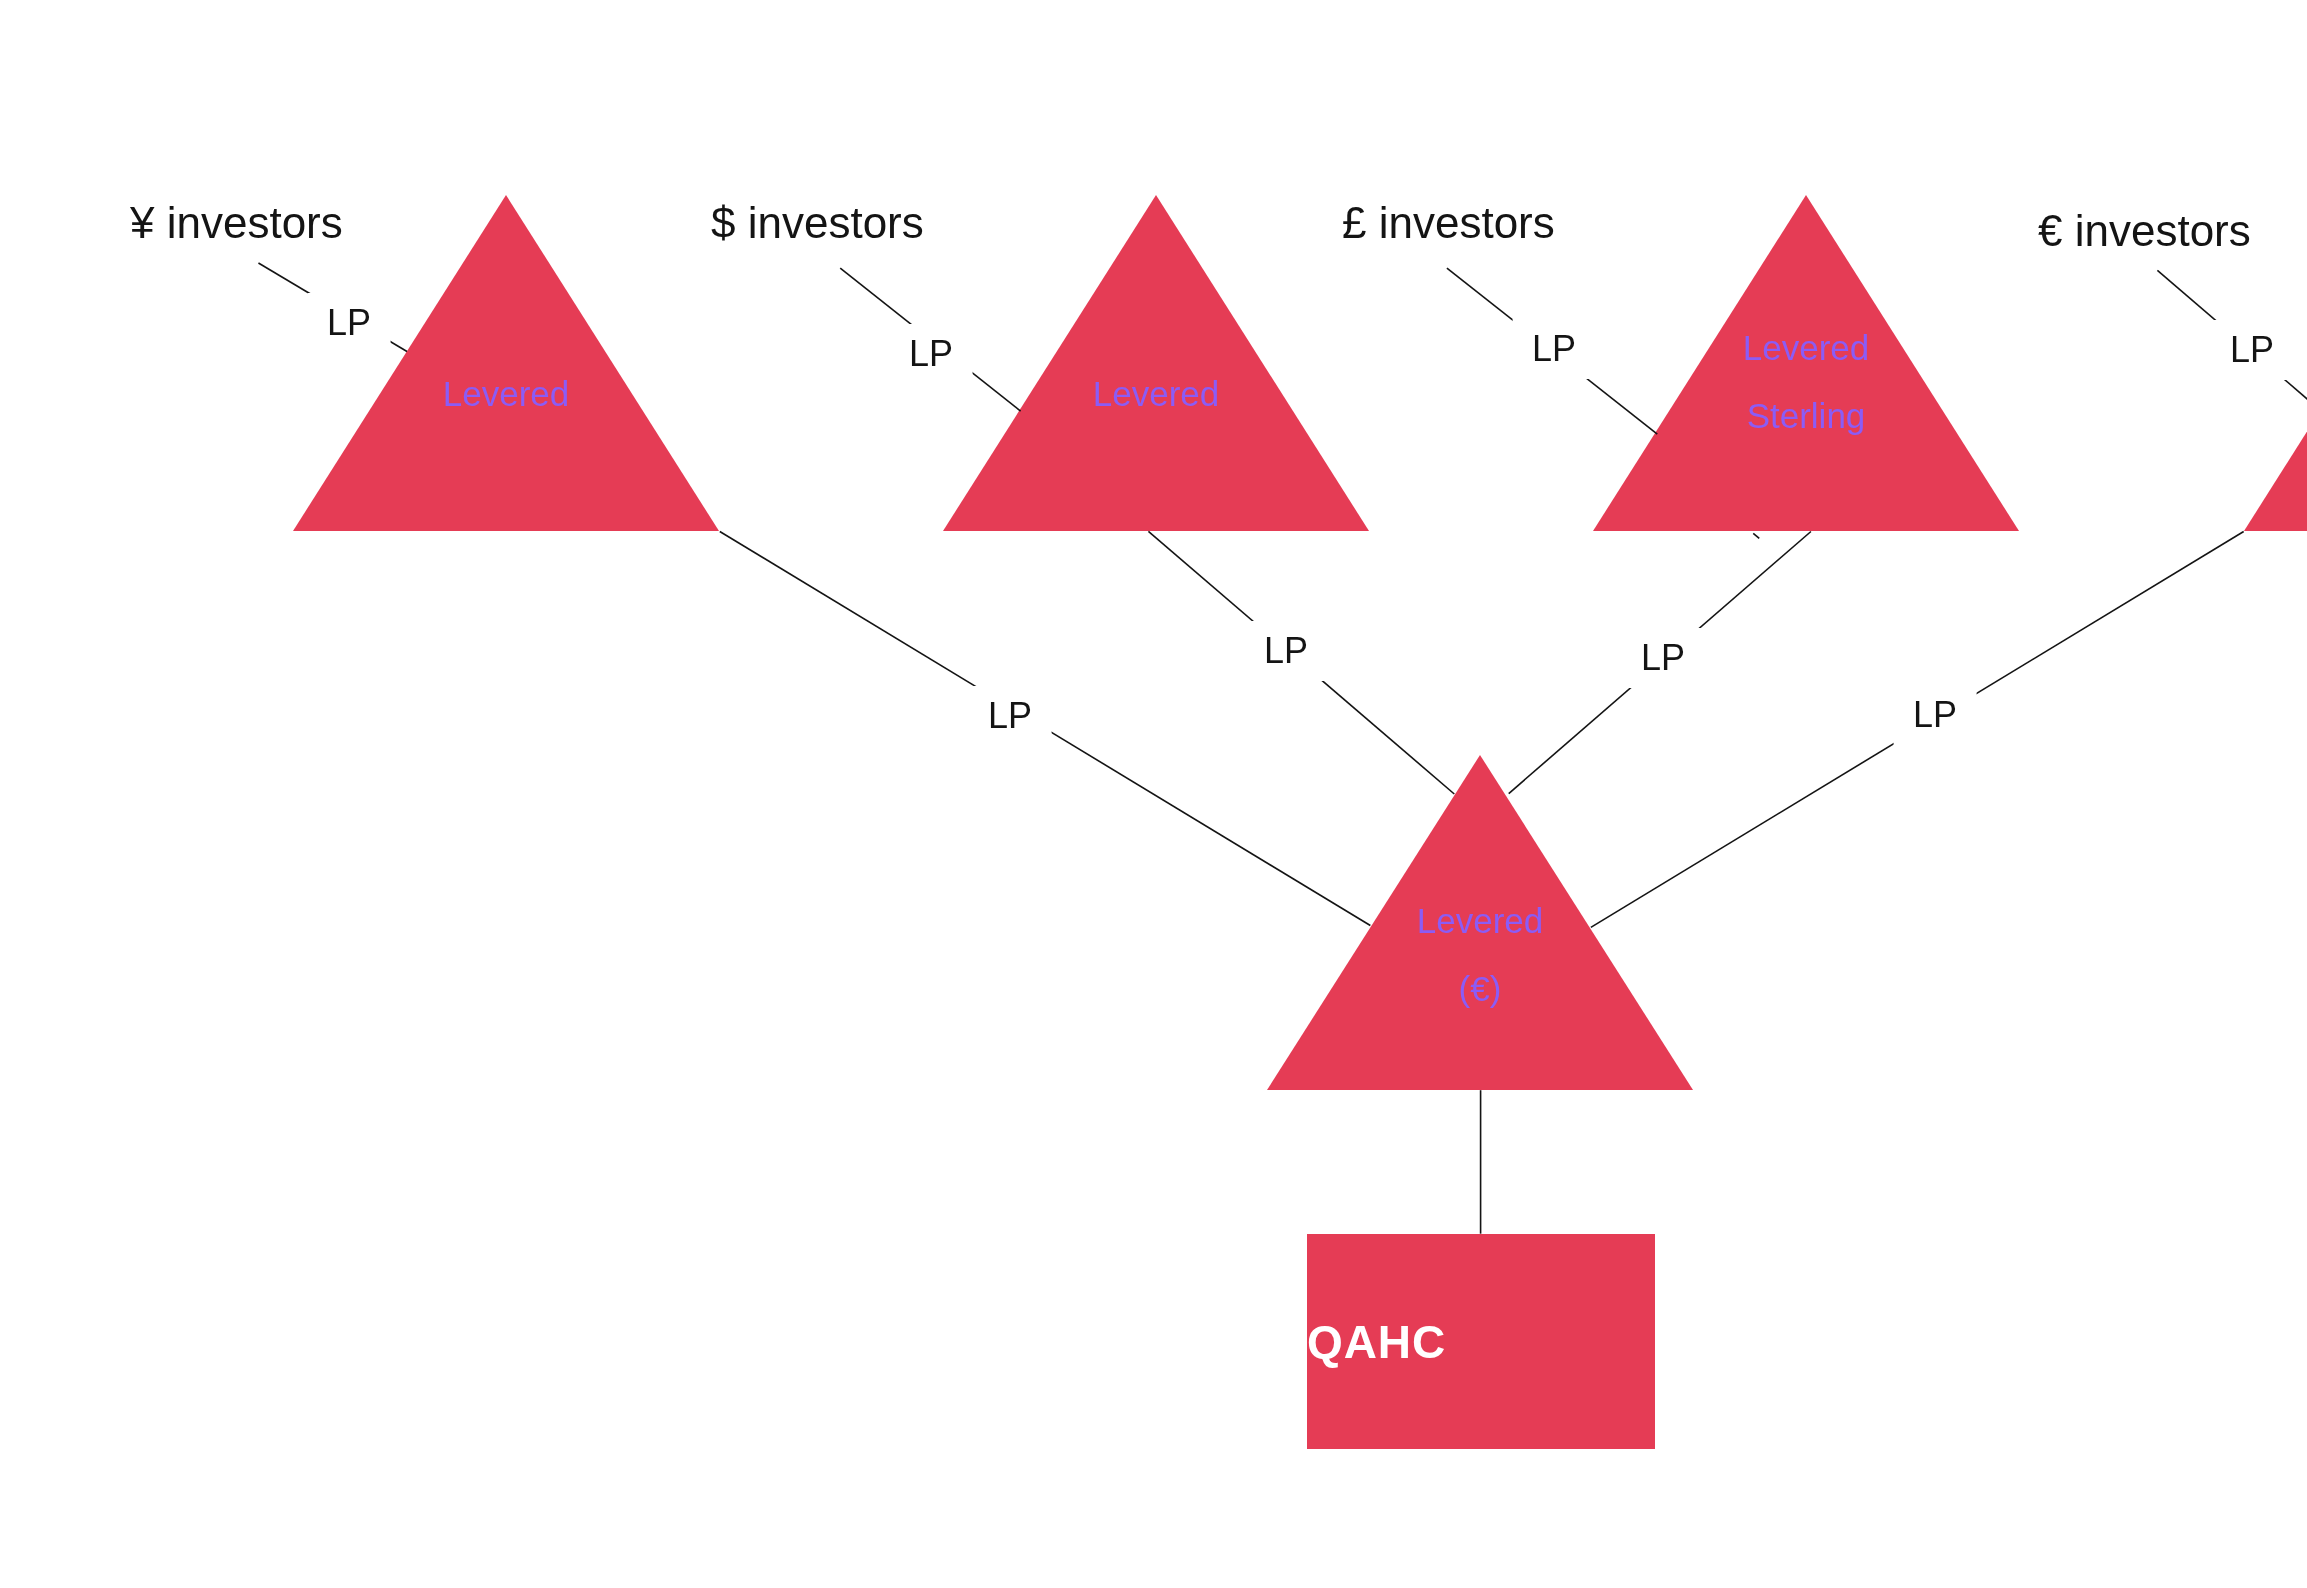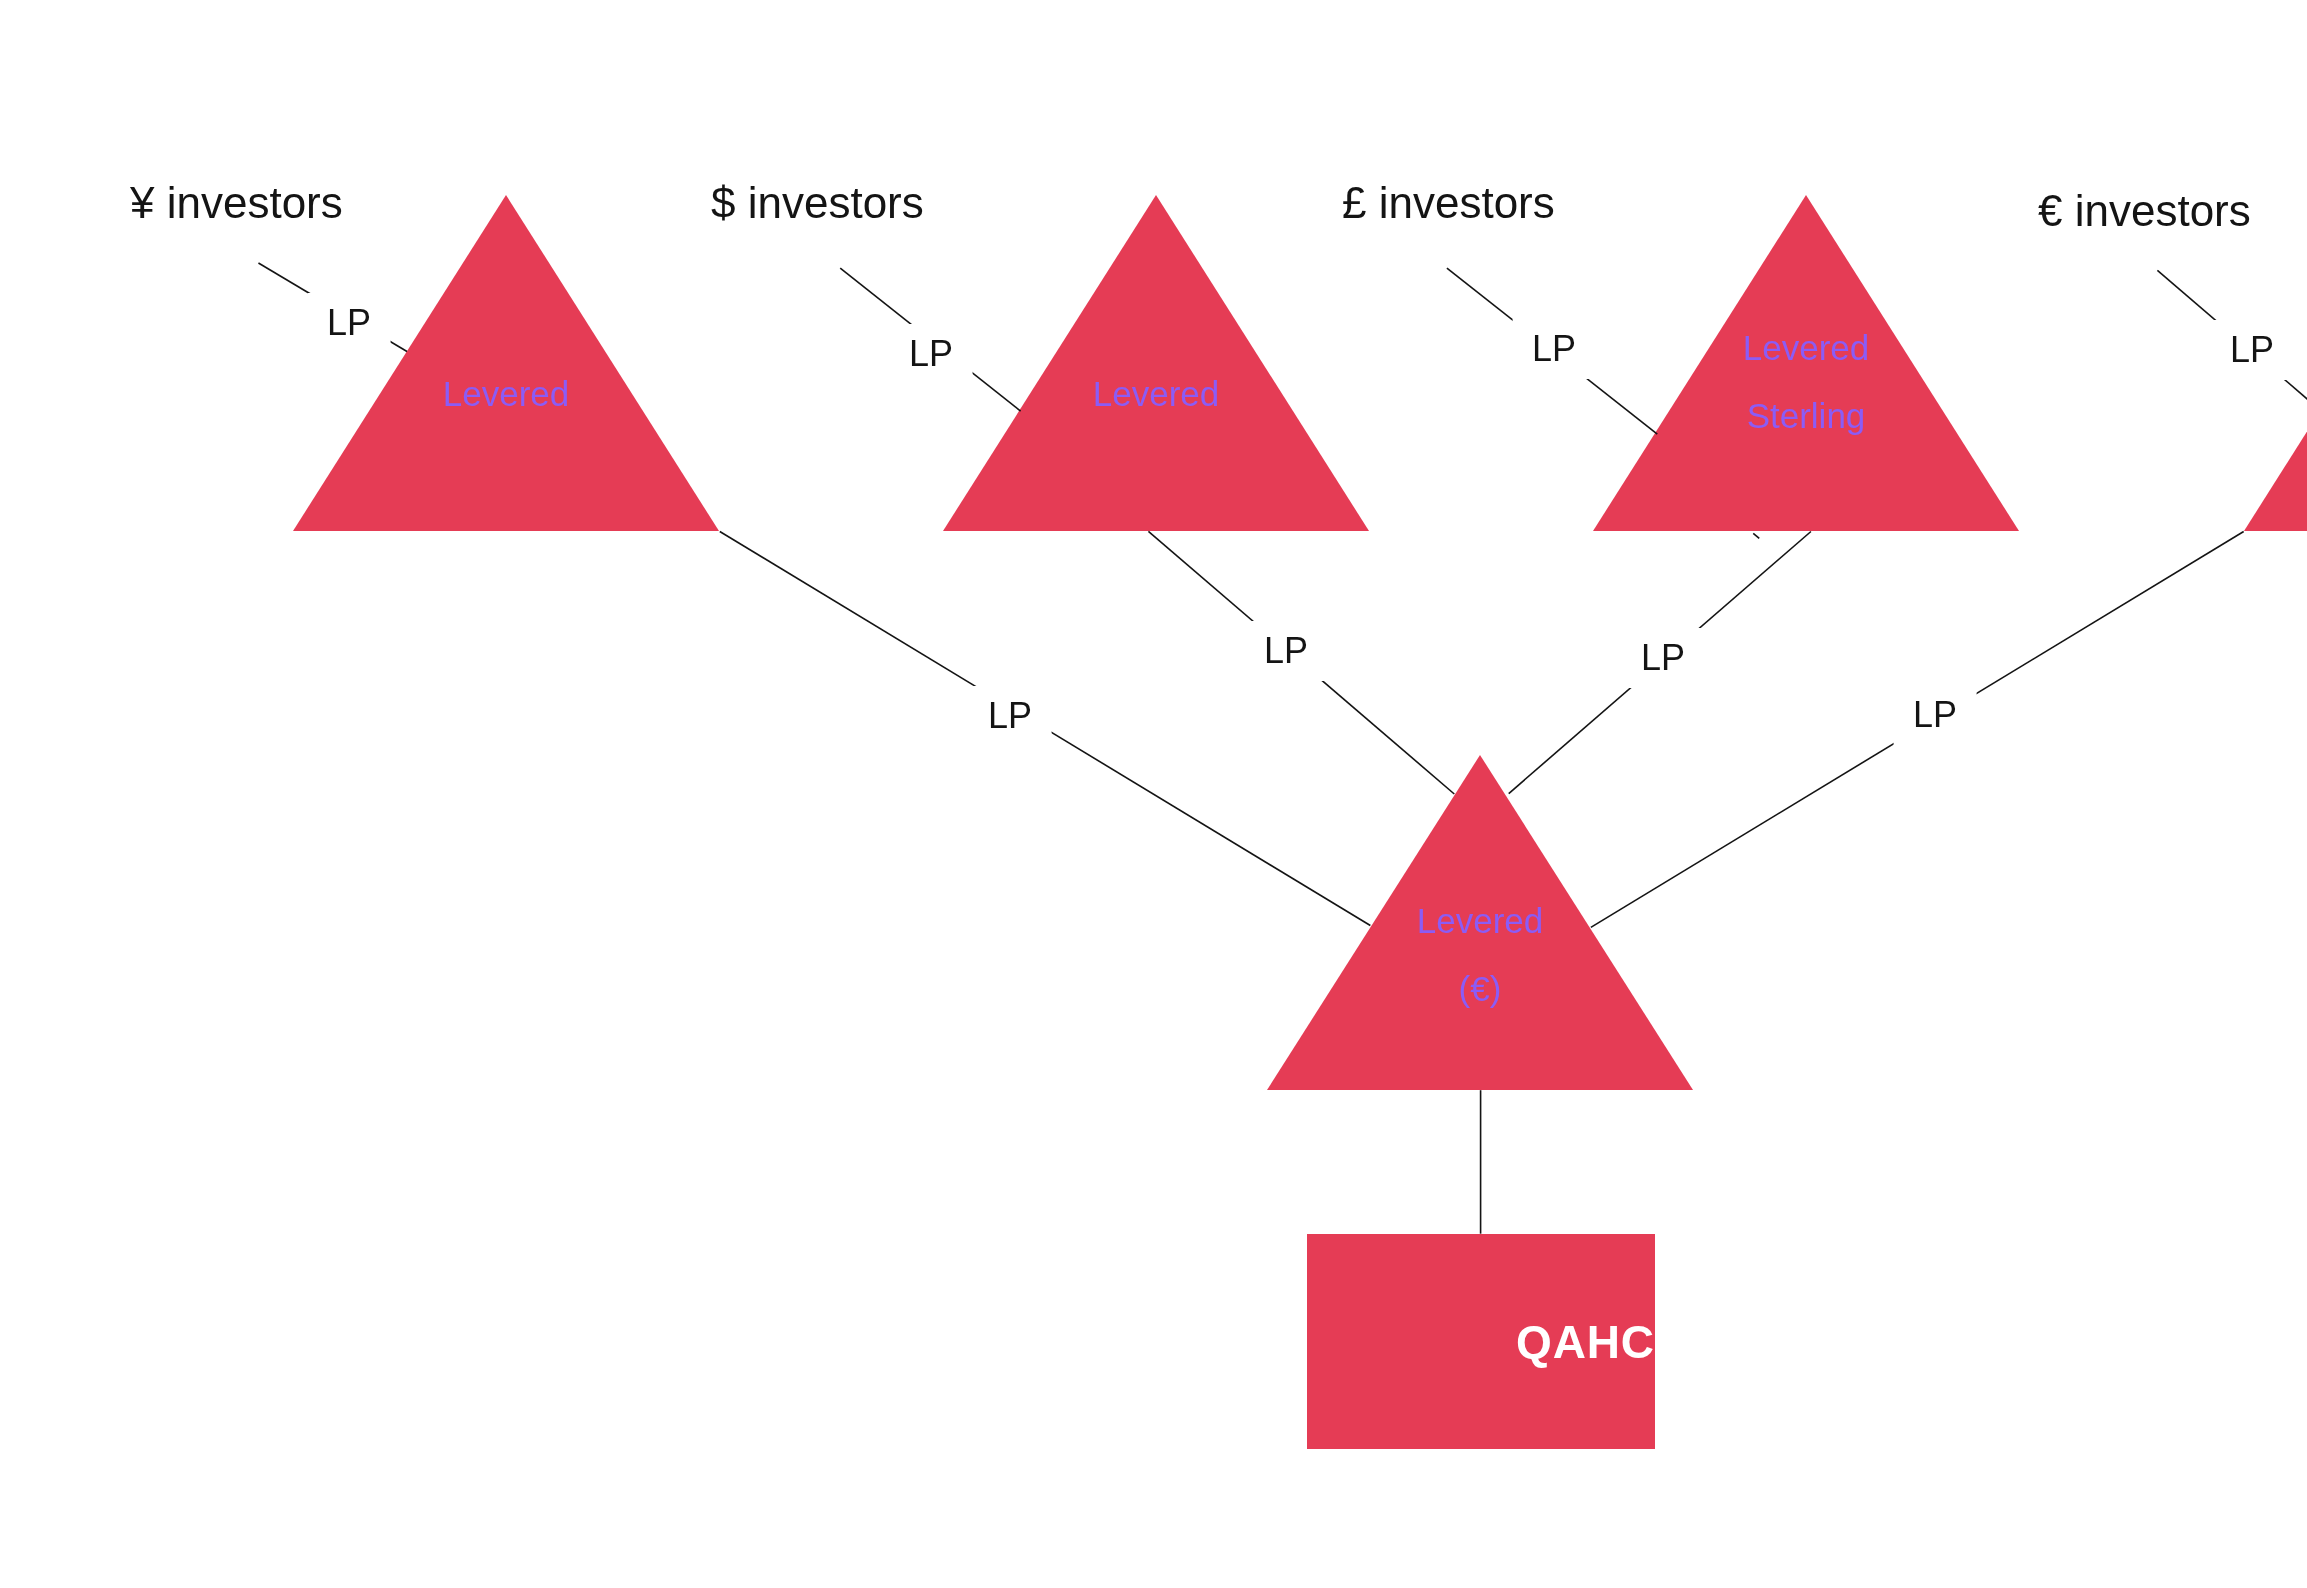--- a/index.html
+++ b/index.html
@@ -31,21 +31,21 @@
     text-align:center;
     color:#8b5cf6;
     font-size:35px;line-height:68px;
     z-index:3;
   }
   .tri-text.two-line{top:165px;}
   .tri-text.three-line{top:119px;}
   .tri-text.master-lines{top:132px;}
   
   .investor-label{
-    position:absolute;top:176px;height:53px;line-height:53px;
+    position:absolute;top:196px;height:53px;line-height:53px;
     color:#141414;font-size:44px;
     white-space:nowrap;z-index:3;
   }
   .inv-yen{left:130px;}
   .inv-dollar{left:711px;}
   .inv-sterling{left:1342px;}
   .inv-euro{left:2038px;margin-top:8px;}
   
   .lp-label{
     position:absolute;
@@ -54,21 +54,21 @@
     color:#141414;
     font-size:36px;line-height:60px;
     padding:0 19.4px;
     z-index:4;
     white-space:nowrap;
   }
   
   .qahc-box{
     position:absolute;left:1307px;top:1234px;width:348px;height:215px;
     background:#e53c55;
-    display:flex;align-items:center;justify-content:flex-end;
+    display:flex;align-items:center;justify-content:flex-start;
     z-index:3;
   }
   .qahc-box span{
     color:#ffffff;font-size:46px;font-weight:bold;letter-spacing:0.9px;
   }
 </style>
 </head>
 <body>
 
 <div id="canvas">

